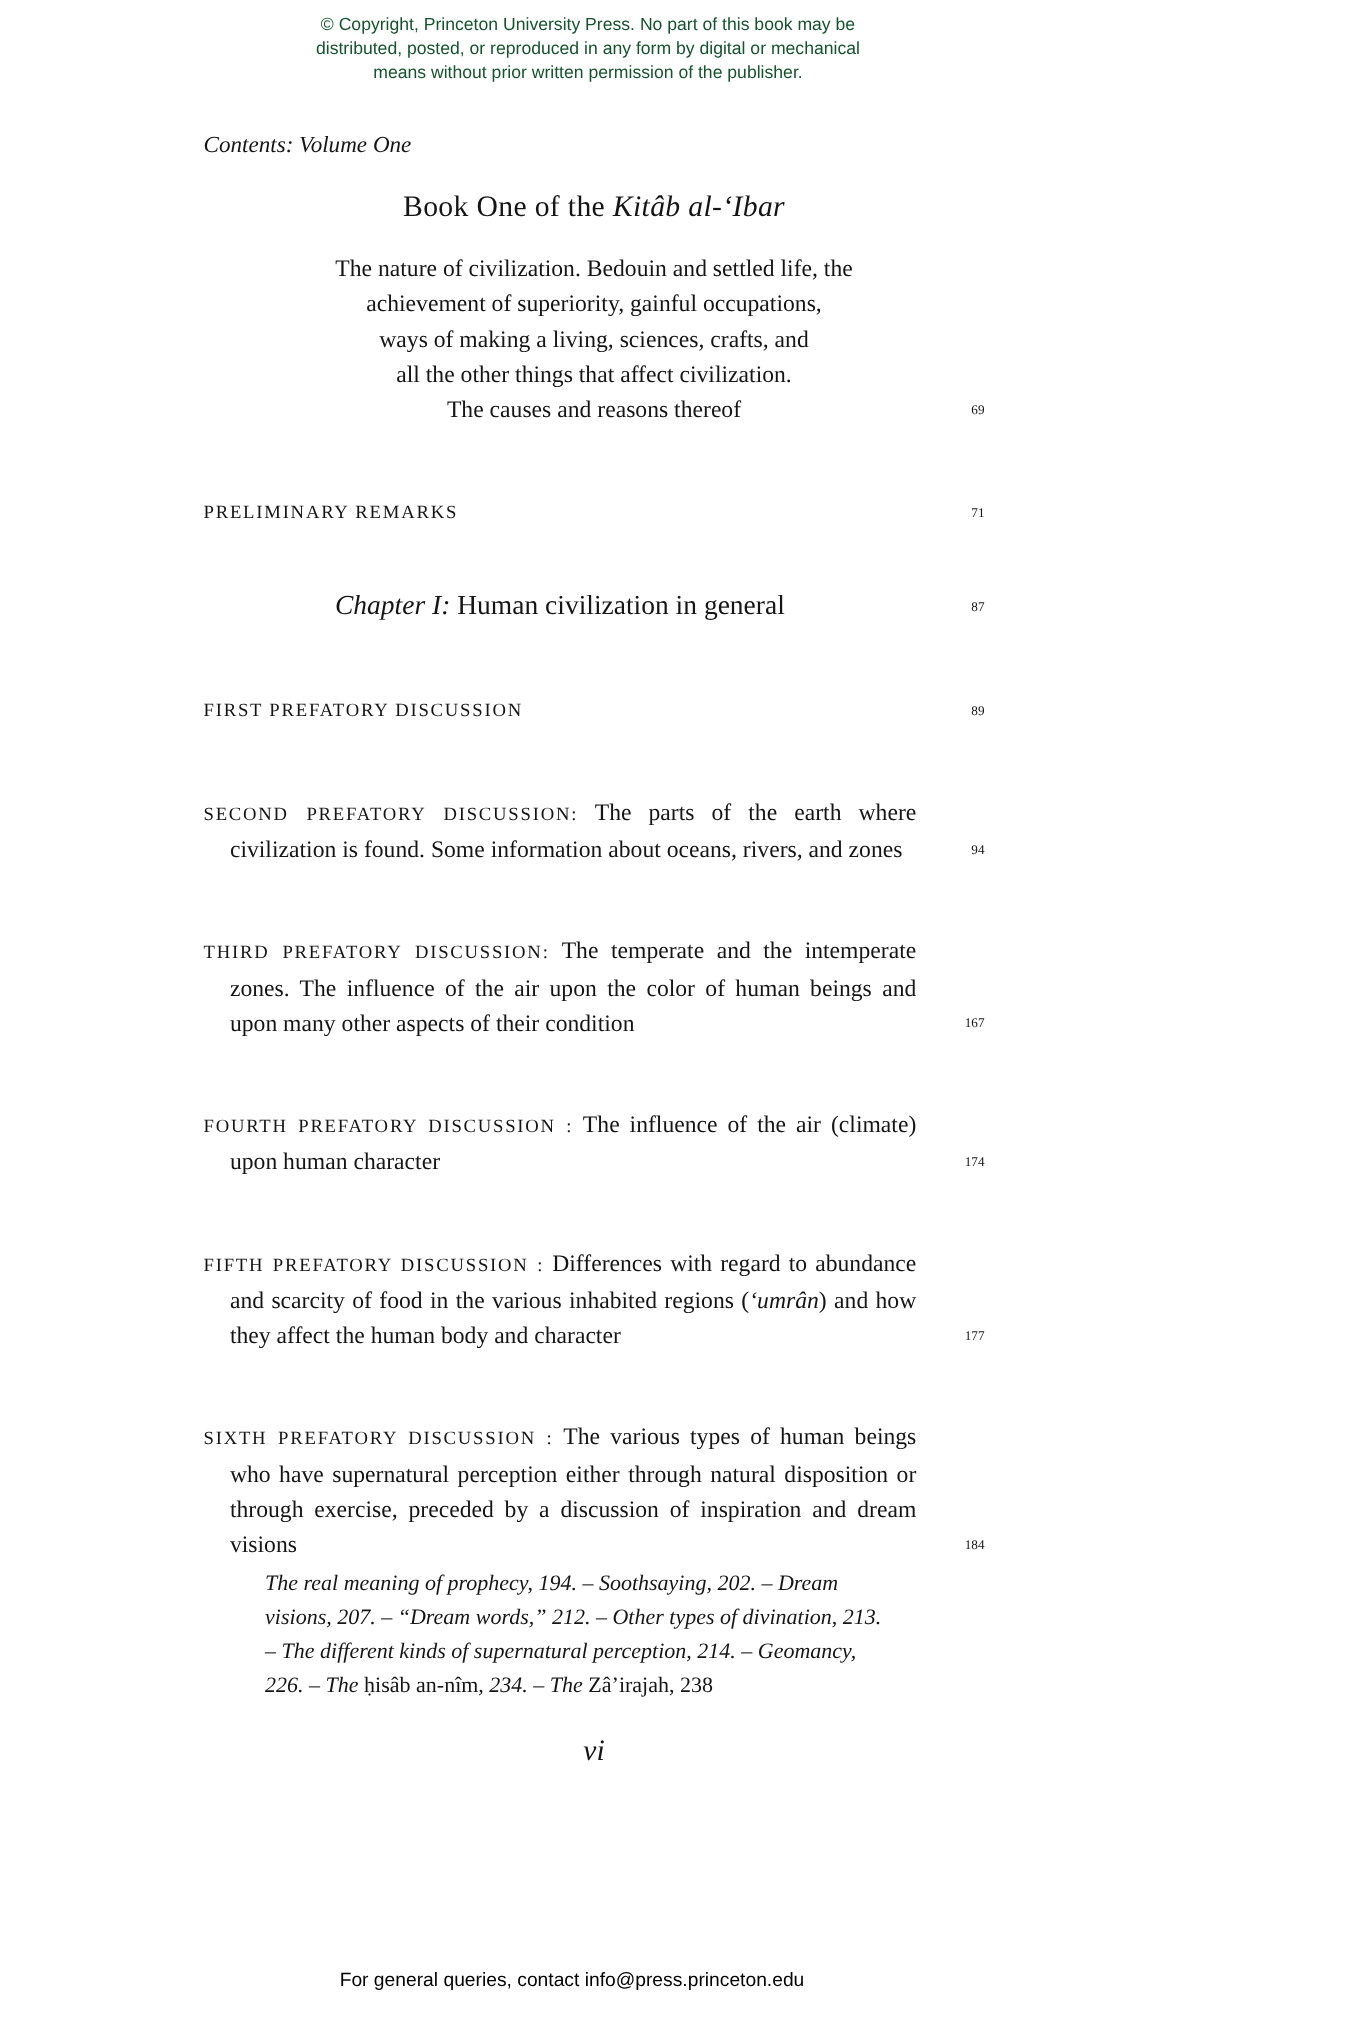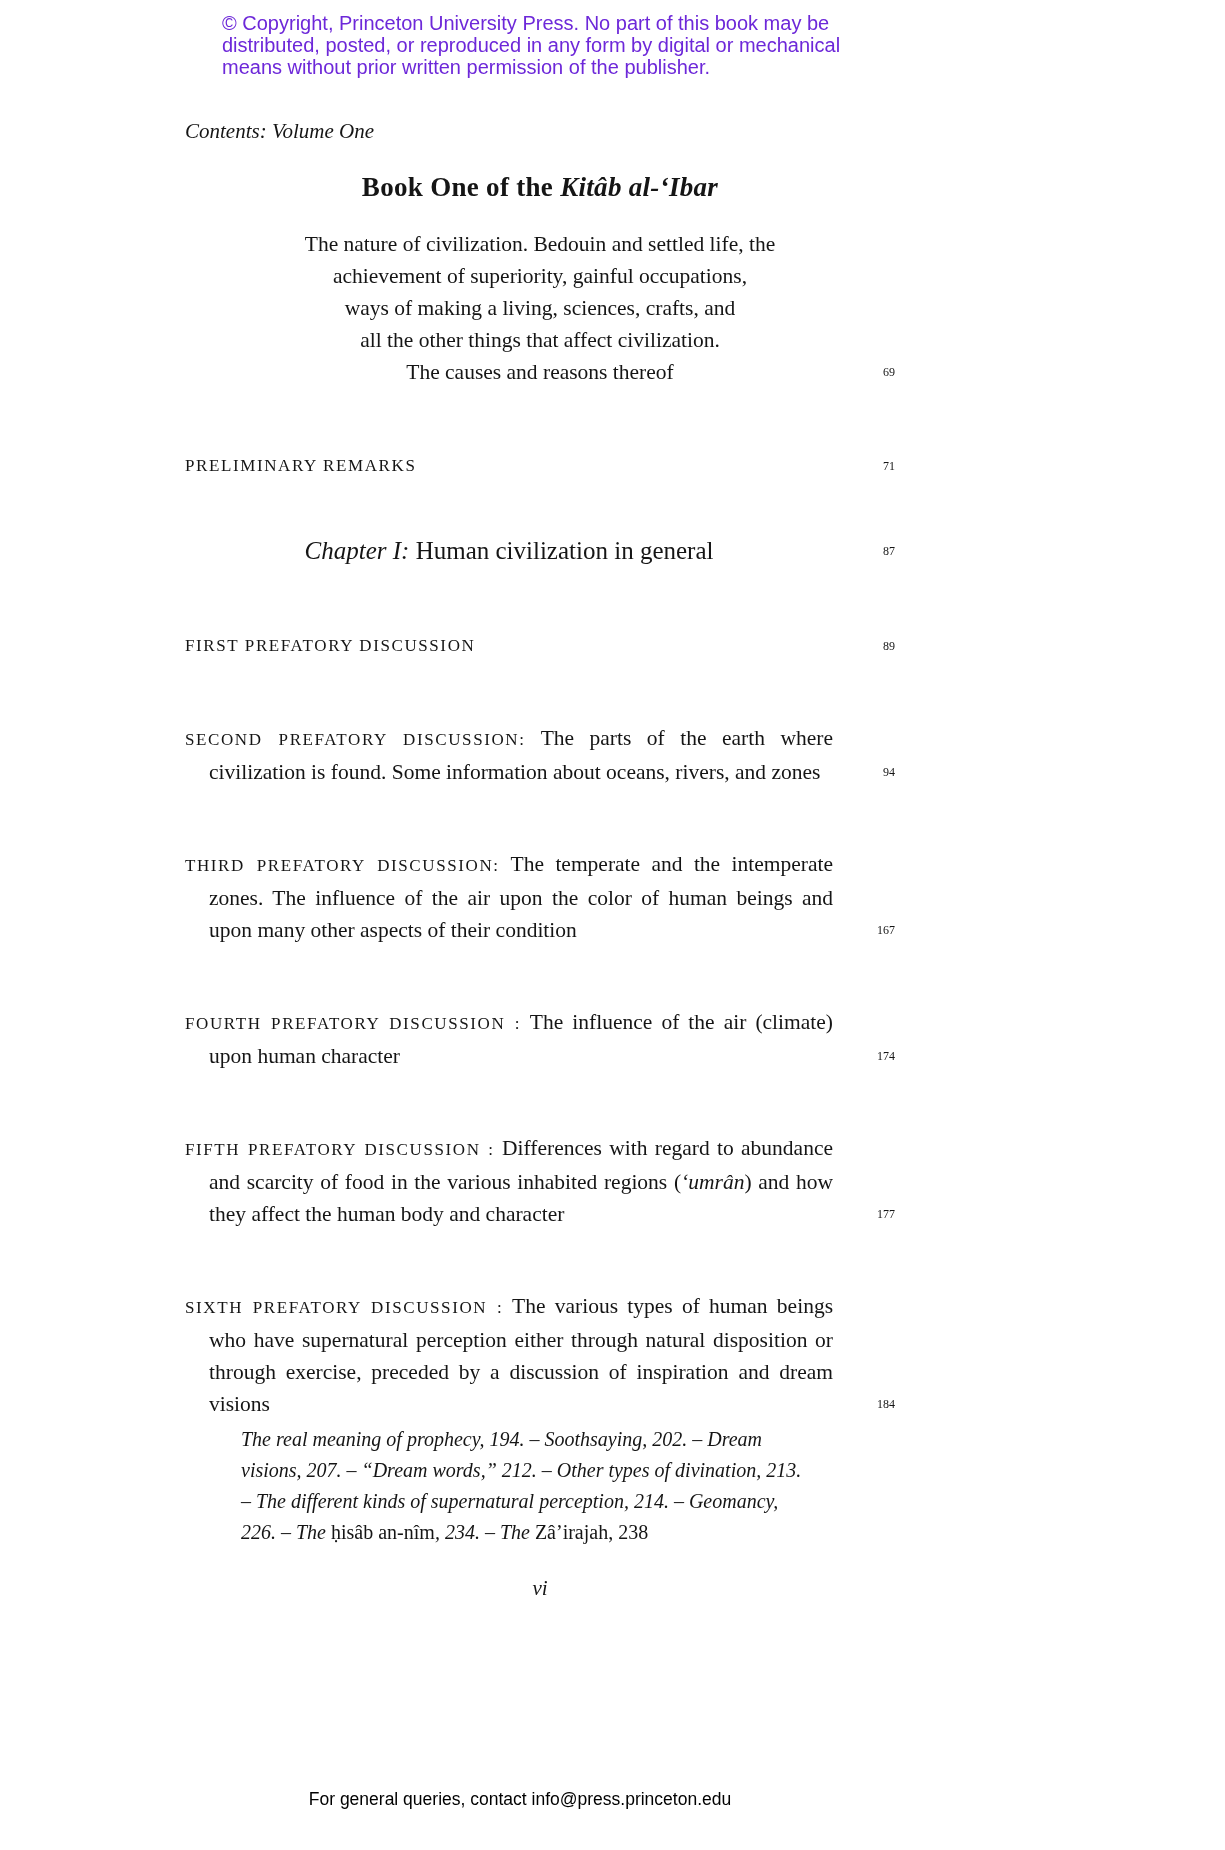--- a/index.html
+++ b/index.html
@@ -8,33 +8,34 @@
     width: 1225px; height: 1850px; position: relative;
     font-family: "Liberation Serif", serif;
     color: #151515;
     overflow: hidden;
   }
   .page { position: absolute; inset: 0; background: #ffffff; }
 
   .copyright {
     position: absolute; left: 222px; top: 12px; width: 625px;
     font-family: "Liberation Sans", sans-serif;
-    font-size: 20px; line-height: 22px; color: #6d28d9;
+    font-size: 16px; line-height: 22px; color: #14532d;
     white-space: pre-line;
+    text-align: center;
   }
 
   .content { position: absolute; left: 185px; top: 118px; width: 710px; }
 
   .contents-header {
     text-align: left; font-style: italic; font-size: 21px; line-height: 26px;
   }
 
   .book-title {
     text-align: center; font-size: 27px; line-height: 34px;
-    font-weight: bold; margin-top: 26px; letter-spacing: 0.3px;
+    font-weight: normal; margin-top: 26px; letter-spacing: 0.3px;
   }
   .it { font-style: italic; }
 
   .desc {
     position: relative; margin-top: 24px; padding: 0 58px;
     text-align: center; font-size: 21.5px; line-height: 32px;
   }
   .desc-text { white-space: pre-line; }
 
   .toc-entry { margin-top: 60px; }
@@ -61,21 +62,21 @@
 
   .toc-sub {
     margin-top: 4px; margin-left: 56px; width: 575px;
     font-size: 20px; line-height: 31px; font-style: italic;
     text-align: left;
   }
   .toc-sub .rm { font-style: normal; }
 
   .folio {
     text-align: center; margin-top: 28px;
-    font-style: italic; font-size: 21px;
+    font-style: italic; font-size: 27px;
   }
 
   .footer {
     position: absolute; left: 165px; width: 710px; bottom: 40px;
     text-align: center; font-family: "Liberation Sans", sans-serif;
     font-size: 17.5px; color: #000;
   }
 </style>
 </head>
 <body>

